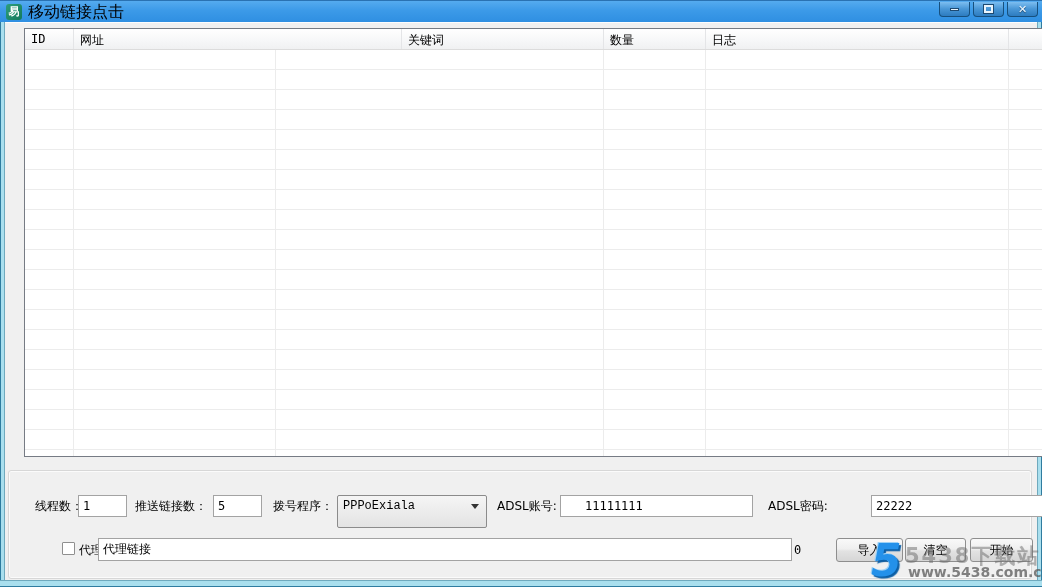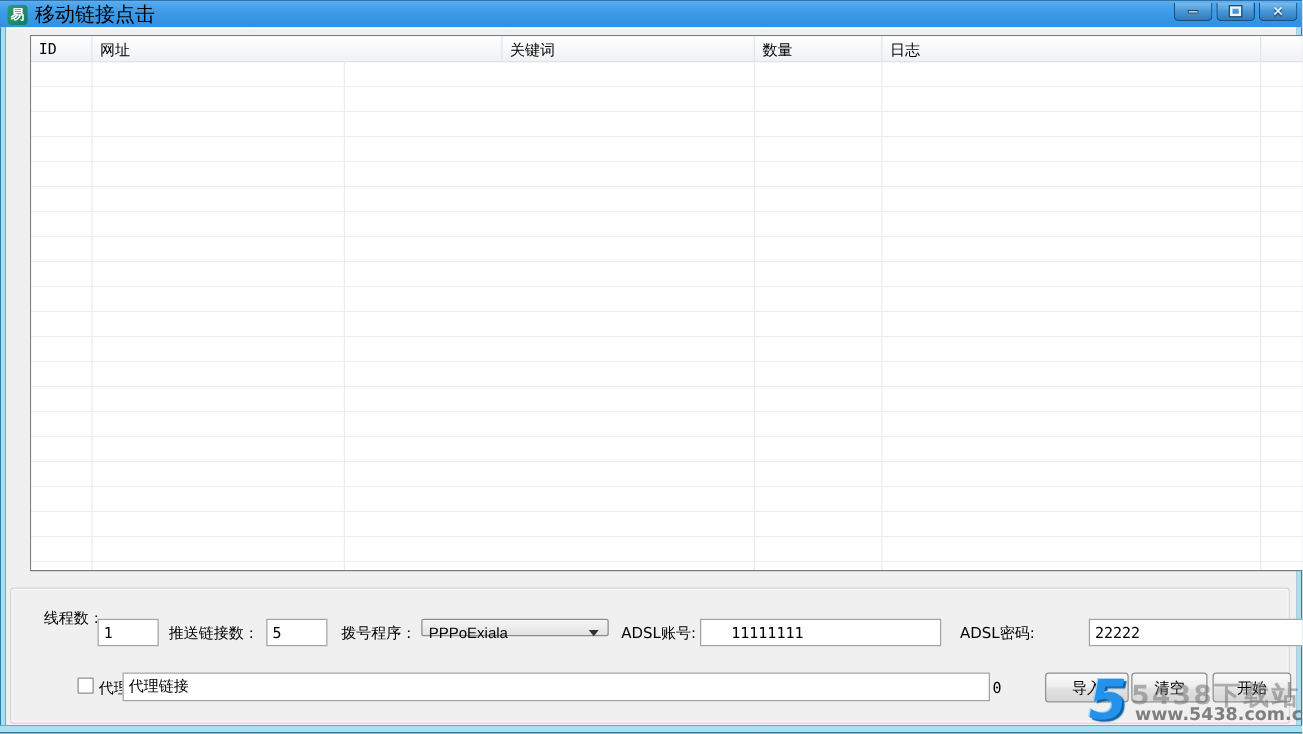--- a/index.html
+++ b/index.html
@@ -51,24 +51,24 @@
   .vsep { position:absolute; top:0; bottom:0; width:1px; background:#ececec; }
 
   
   .groupbox { position:absolute; left:3px; top:447px; width:1024px; height:109px;
     border:1px solid #d7d7d7; border-radius:3px; background:#f0f0f0;
     box-shadow:inset 0 0 0 1px #fbfbfb; }
   .lbl { position:absolute; height:22px; line-height:22px; font-size:12px; color:#000; white-space:nowrap; }
   .tbox { position:absolute; height:22px; border:1px solid #a3a3a3; background:#fff;
     font-family:"DejaVu Sans Mono","Liberation Mono",monospace; font-size:12px;
     padding:0 4px; color:#000; }
-  .combo { position:absolute; left:332px; top:472px; width:150px; height:14px;
+  .combo { position:absolute; left:332px; top:472px; width:150px; height:33px;
     border:1px solid #8b8b8b; border-radius:2px;
     background:linear-gradient(180deg,#f5f5f5,#e3e3e3);
-    font-family:Liberation Sans, sans-serif; font-size:12px;
+    font-family:Liberation Mono, monospace; font-size:12px;
     line-height:20px; padding-left:5px; }
   .combo-arrow { position:absolute; right:7px; top:8px; width:0; height:0;
     border-left:4px solid transparent; border-right:4px solid transparent;
     border-top:5px solid #333; }
   .checkbox { position:absolute; left:57px; top:519px; width:13px; height:13px;
     border:1px solid #8f8f8f; background:#fff; border-radius:1px; }
   .btn { position:absolute; top:515px; height:24px; border:1px solid #8e8e8e; border-radius:3px;
     background:linear-gradient(180deg,#f9f9f9 0%,#efefef 45%,#e2e2e2 55%,#d6d6d6 100%);
     font-size:12px; color:#000; text-align:center; line-height:22px; }
   .counter { position:absolute; left:789px; top:515px; height:24px; line-height:24px;
@@ -125,21 +125,21 @@
         <div class="vsep" style="left:48px"></div>
         <div class="vsep" style="left:250px"></div>
         <div class="vsep" style="left:578px"></div>
         <div class="vsep" style="left:680px"></div>
         <div class="vsep" style="left:983px"></div>
       </div>
     </div>
 
     <div class="groupbox"></div>
 
-    <div class="lbl" style="left:30px; top:460px;">线程数：</div>
+    <div class="lbl" style="left:30px; top:472px;">线程数：</div>
     <input class="tbox" style="left: 73px; top: 472px; width: 49px;" value="1">
 
     <div class="lbl" style="left:130px; top:472px;">推送链接数：</div>
     <input class="tbox" style="left: 208px; top: 472px; width: 49px;" value="5">
 
     <div class="lbl" style="left:268px; top:472px;">拨号程序：</div>
     <div class="combo">
       <span>PPPoExiala</span>
       <span class="combo-arrow"></span>
     </div>

